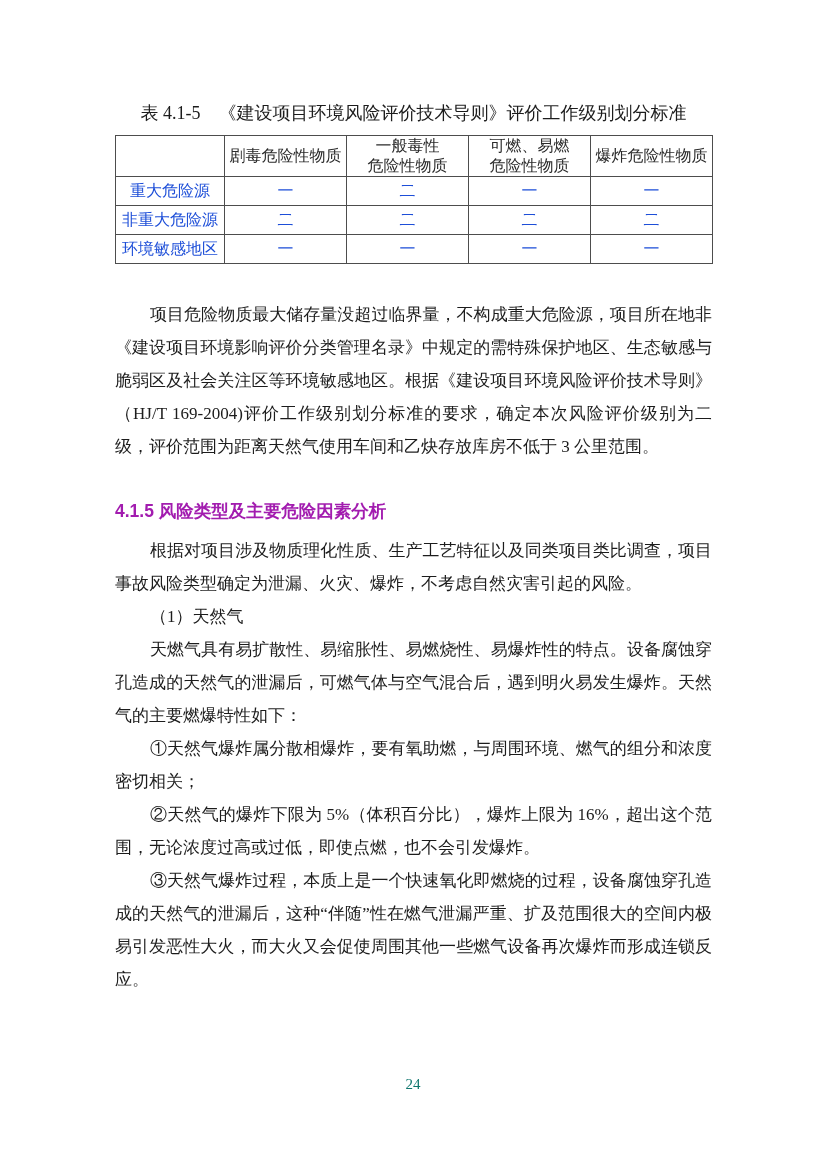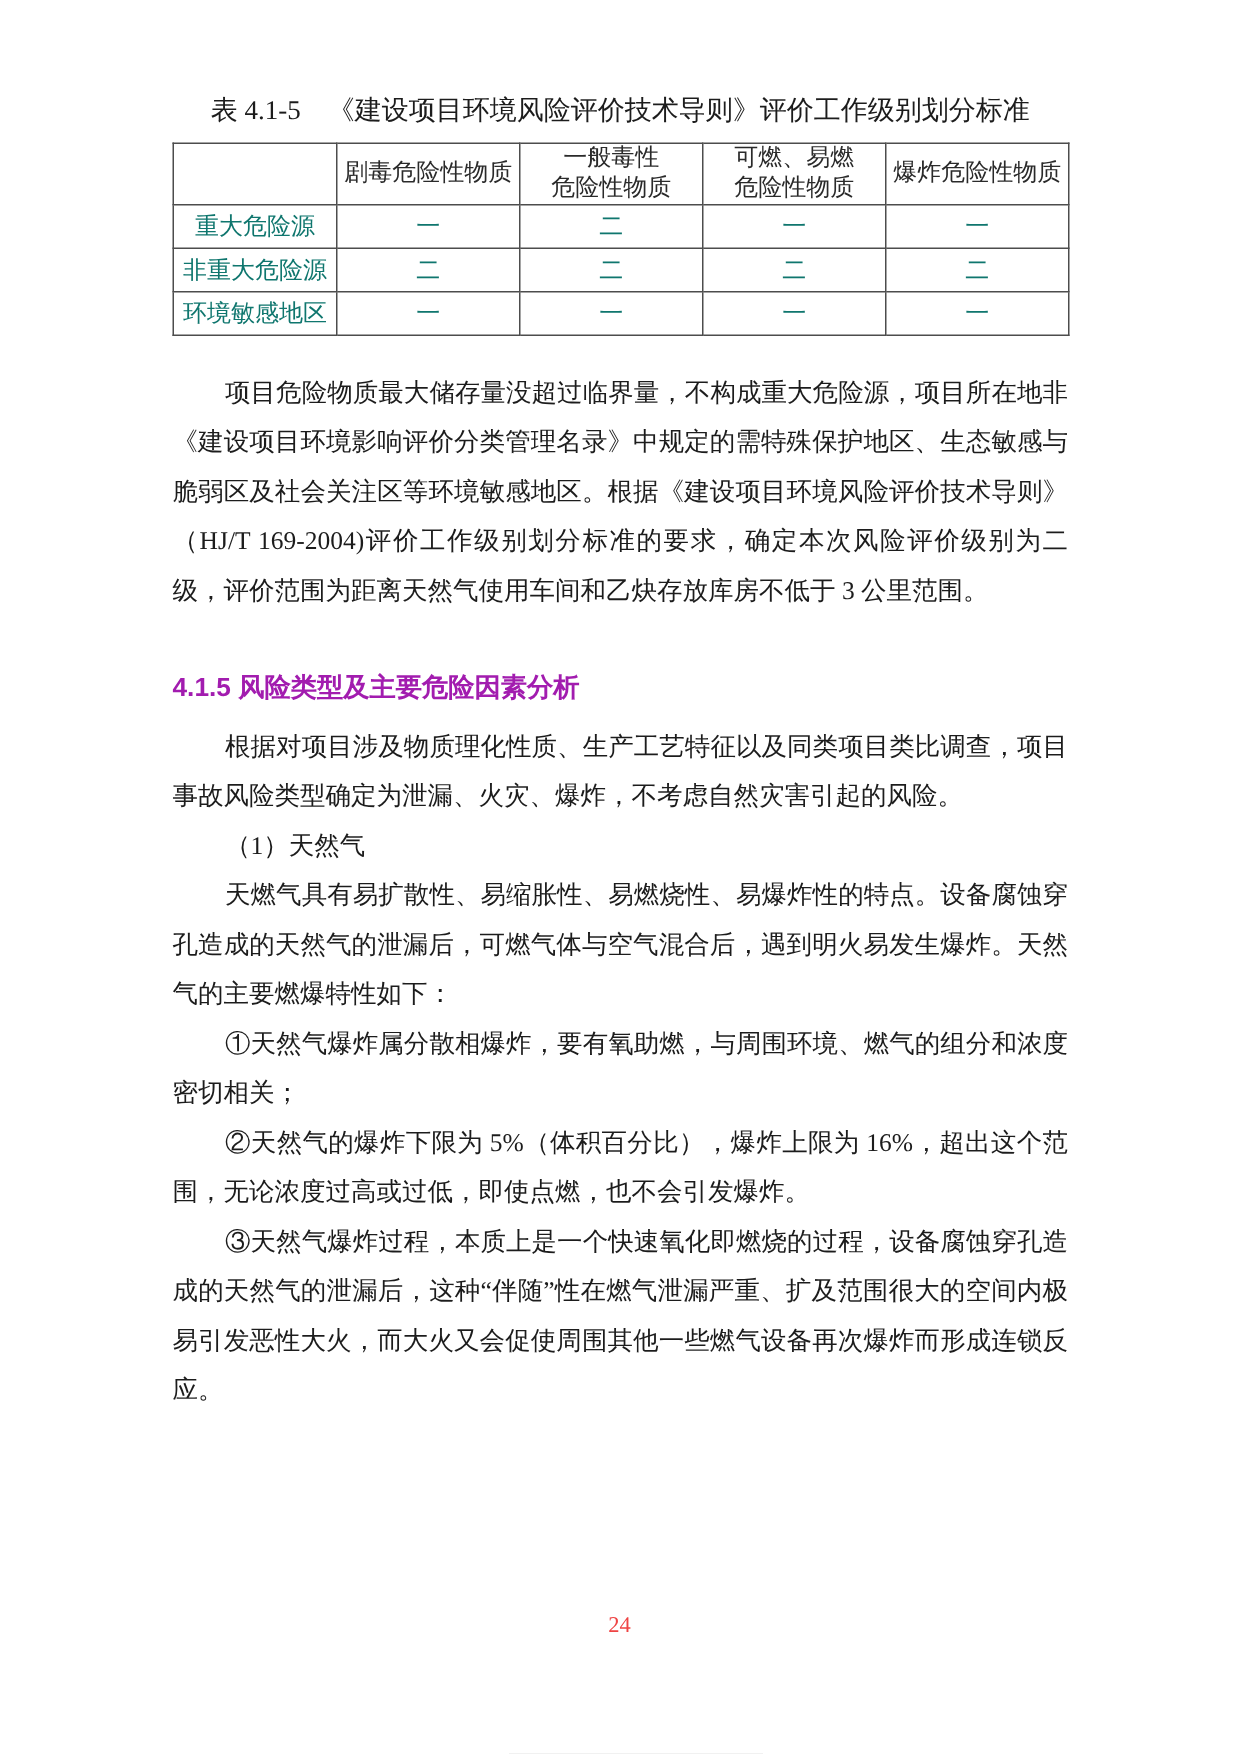--- a/index.html
+++ b/index.html
@@ -13,71 +13,71 @@
     color: #1c1c1c;
     overflow: hidden;
   }
   .content {
     position: absolute;
     left: 115px;
     top: 0;
     width: 597px;
   }
   .caption {
-    margin-top: 60px;
+    margin-top: 100px;
     font-size: 18px;
     line-height: 26px;
     text-align: center;
     white-space: nowrap;
     color: #1c1c1c;
   }
   table.risk {
     margin-top: 9px;
     width: 597px;
     border-collapse: collapse;
     table-layout: fixed;
   }
   table.risk th, table.risk td {
     border: 1px solid #4d4d4d;
     text-align: center;
     vertical-align: middle;
     font-weight: normal;
     font-size: 16px;
-    color: #0f766e;
+    color: #1d4ed8;
     padding: 0;
   }
   table.risk th { white-space: pre-line; line-height: 20px; height: 40px; color: #2a2a2a; }
   table.risk td { height: 28px; }
   col.c0 { width: 109px; }
   col.cx { width: 122px; }
   p.body {
     margin: 0;
     font-size: 17px;
     line-height: 33px;
     text-align: justify;
     text-justify: inter-ideograph;
     text-indent: 35px;
   }
-  p.gap-top { margin-top: 21px; }
+  p.gap-top { margin-top: 34px; }
   h2.sect {
     margin: 32px 0 6px 0;
     font-family: "Liberation Sans", sans-serif;
     font-weight: bold;
     font-size: 17.5px;
     line-height: 33px;
     color: #a21caf;
   }
   .footer {
     position: absolute;
     left: 0;
     top: 1076px;
     width: 826px;
     text-align: center;
     font-size: 15px;
-    color: #ef4444;
+    color: #0f766e;
   }
 </style>
 </head>
 <body>
 
 <div class="page">
   <div class="content">
 
     <div class="caption">表 4.1-5　《建设项目环境风险评价技术导则》评价工作级别划分标准</div>
 

